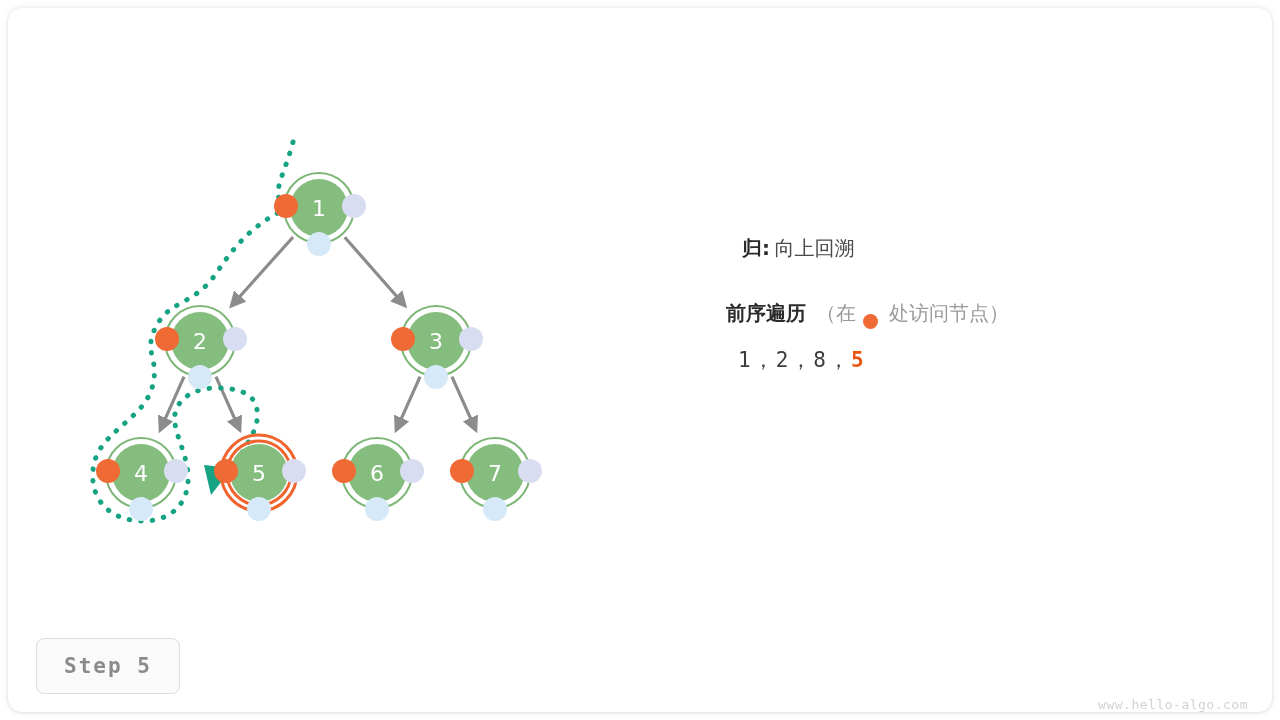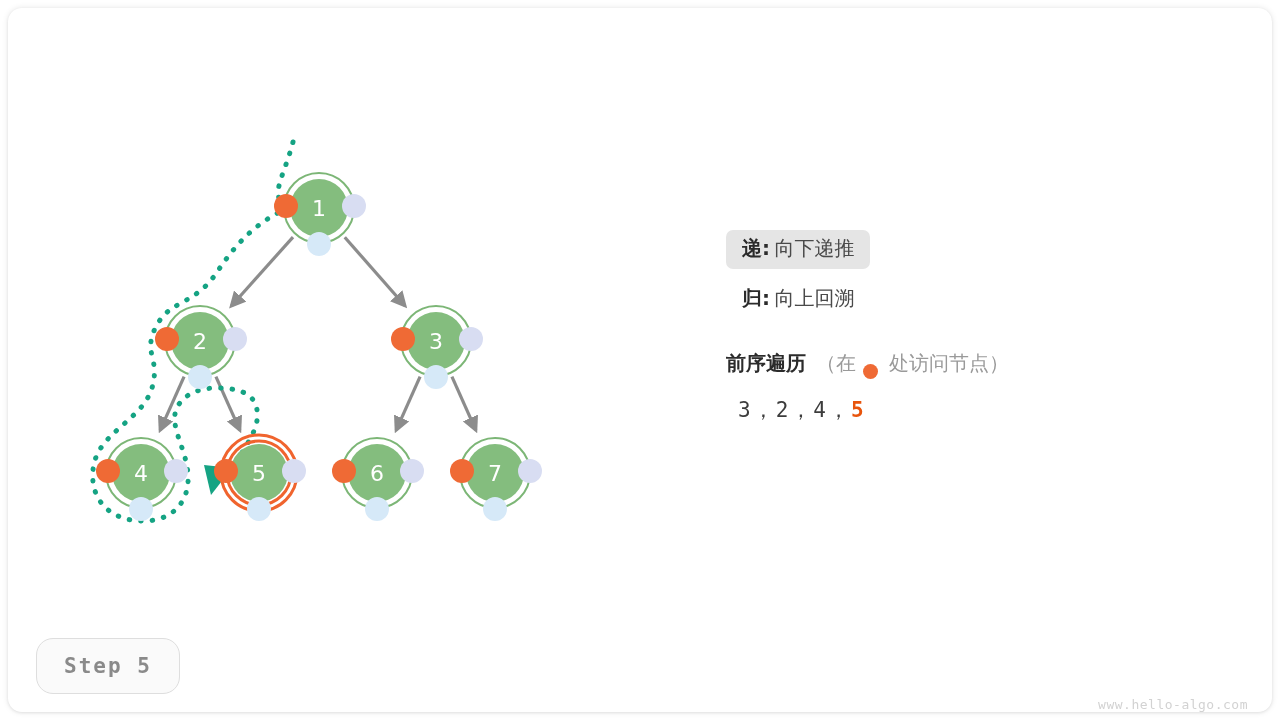--- a/index.html
+++ b/index.html
@@ -117,21 +117,21 @@
   
   #step-badge {
     position: absolute;
     left: 36px;
     top: 638px;
     width: 144px;
     height: 56px;
     box-sizing: border-box;
     background: #fafafa;
     border: 1px solid #dedede;
-    border-radius: 17px;
+    border-radius: 8px;
     display: flex;
     align-items: center;
     justify-content: center;
     font-family: "DejaVu Sans Mono", monospace;
     font-size: 21px;
     font-weight: bold;
     color: #8a8a8a;
     letter-spacing: 2px;
   }
   
@@ -243,43 +243,37 @@
           <circle cx="495" cy="509" r="12" fill="#d6e9f8"></circle>
           <circle cx="530" cy="471" r="12" fill="#d8ddf2"></circle>
           <circle cx="462" cy="471" r="12" fill="#ef6a35"></circle>
           <text x="495" y="481" text-anchor="middle" class="node-label">7</text>
         </g>
       </g>
   </svg>
 
   <div id="panel">
 
-    <div class="legend-row">
-      <span class="legend-badge">
-        <span class="lg-key">递:</span>
-        <span class="lg-val">向下递推</span>
-      </span>
-    </div>
 
     <div class="legend-row">
       <span class="legend-plain">
         <span class="lg-key">归:</span>
         <span class="lg-val">向上回溯</span>
       </span>
     </div>
 
     <div id="traversal-head">
       <span class="th-title">前序遍历</span>
       <span class="th-note">（在</span>
       <span class="inline-dot"></span>
       <span class="th-note" style="margin-left:4px">处访问节点）</span>
     </div>
 
     <div id="sequence">
-      <span>3，2，4，</span><span class="cur">5</span>
+      <span>1，2，8，</span><span class="cur">5</span>
     </div>
   </div>
 
   <div id="step-badge">
     <span>Step 5</span>
   </div>
 
   <div id="watermark">
     <span>www.hello-algo.com</span>
   </div>

